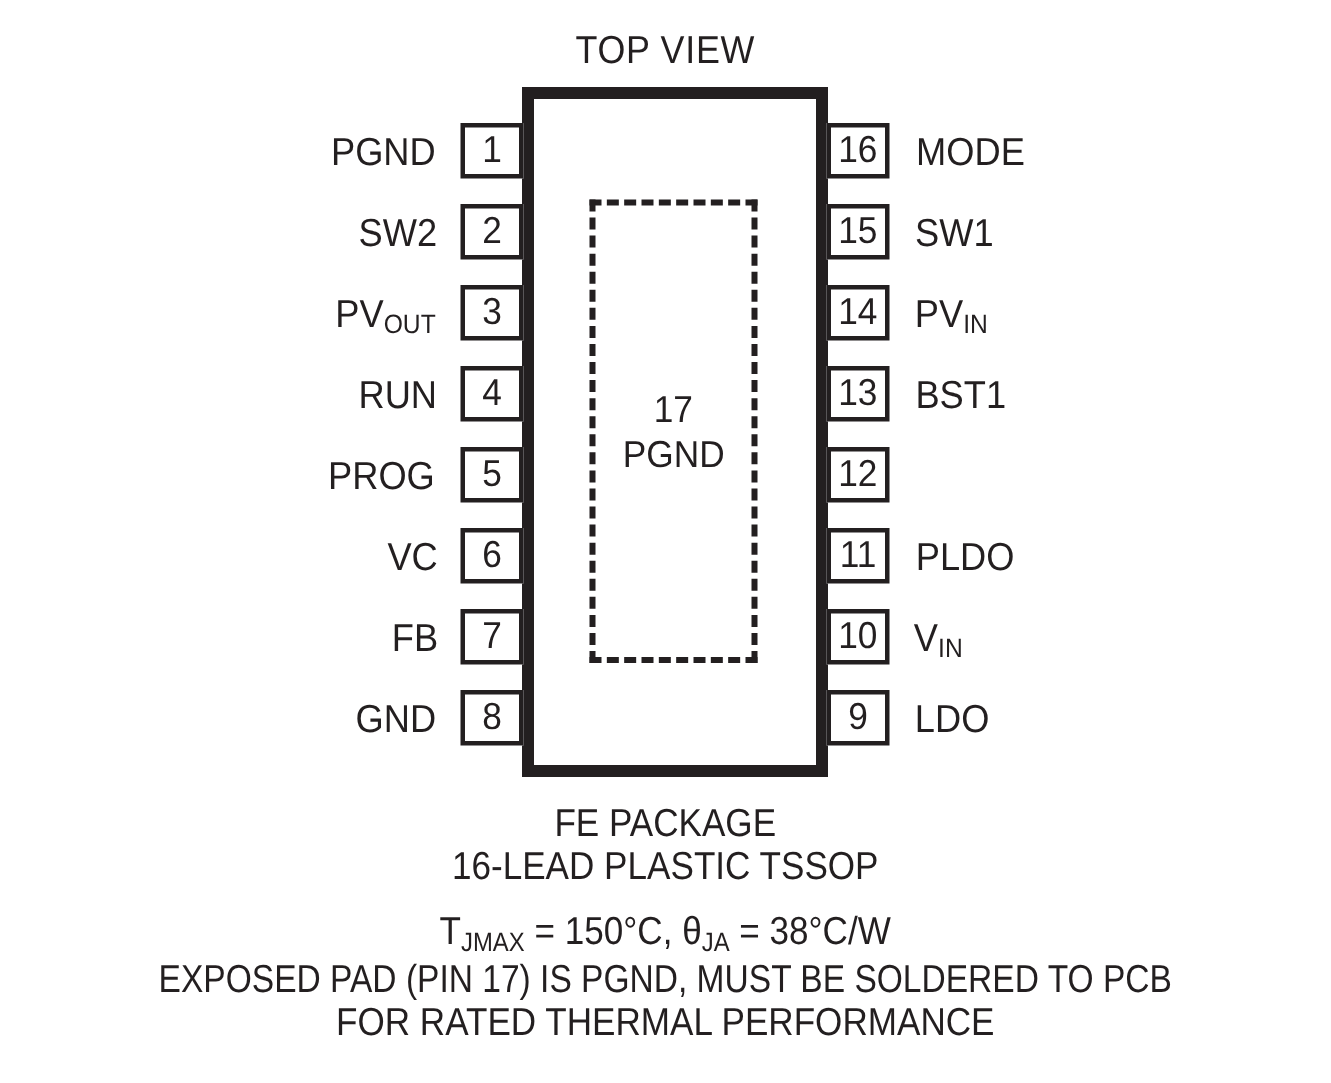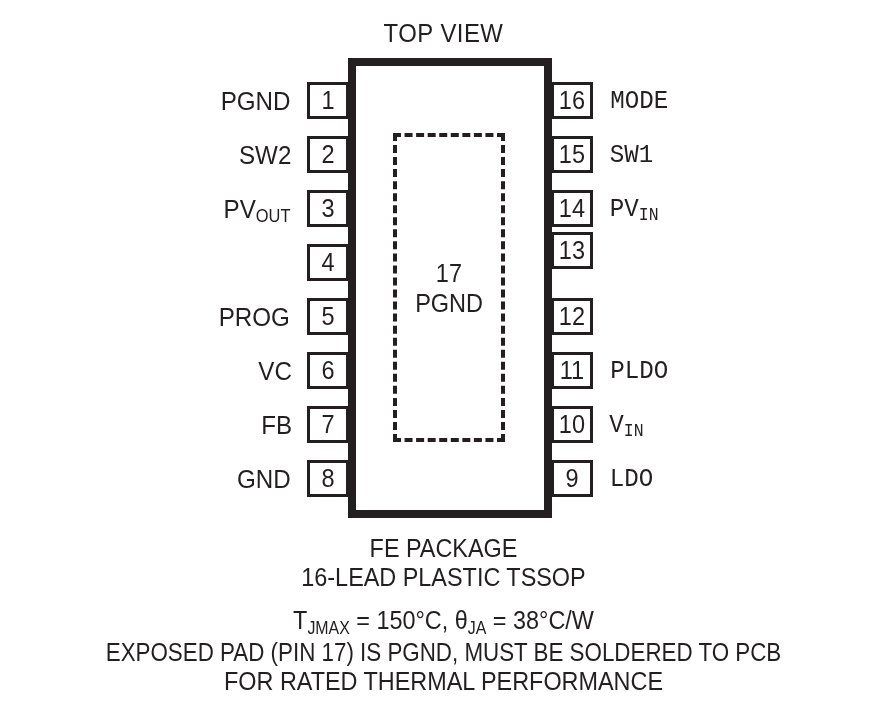--- a/index.html
+++ b/index.html
@@ -110,21 +110,20 @@
   .pin-label .lbl { transform: scaleX(0.93); display: block; }
   .pin-label.left {
     left: 60px;
     width: 233px;
     justify-content: flex-end;
   }
   .pin-label.right {
     left: 608px;
     width: 250px;
     justify-content: flex-start;
-    font-family: Liberation Mono, monospace;
   }
   .pin-label sub,
   .cap-line sub {
     font-size: 0.68em;
     vertical-align: baseline;
     position: relative;
     top: 0.27em;
     letter-spacing: 0;
   }
 
@@ -187,20 +186,23 @@
 
   <div class="pin-label left" style="top:82px">
       <span class="lbl">PGND</span>
     </div>
   <div class="pin-label left" style="top:136px">
       <span class="lbl">SW2</span>
     </div>
   <div class="pin-label left" style="top:190px">
       <span class="lbl"><span>PV</span><sub>OUT</sub></span>
     </div>
+  <div class="pin-label left" style="top:244px">
+      <span class="lbl">RUN</span>
+    </div>
   <div class="pin-label left" style="top:298px">
       <span class="lbl">PROG</span>
     </div>
   <div class="pin-label left" style="top:352px">
       <span class="lbl">VC</span>
     </div>
   <div class="pin-label left" style="top:460px">
       <span class="lbl">GND</span>
     </div>
   <div class="pin-label left" style="top:406px">
@@ -209,21 +211,21 @@
 
   <div class="pin-box right" style="top:82px">
       <span>16</span>
     </div>
   <div class="pin-box right" style="top:136px">
       <span>15</span>
     </div>
   <div class="pin-box right" style="top:190px">
       <span>14</span>
     </div>
-  <div class="pin-box right" style="top:232px">
+  <div class="pin-box right" style="top:244px">
       <span>13</span>
     </div>
   <div class="pin-box right" style="top:298px">
       <span>12</span>
     </div>
   <div class="pin-box right" style="top:352px">
       <span>11</span>
     </div>
   <div class="pin-box right" style="top:406px">
       <span>10</span>
@@ -233,20 +235,23 @@
     </div>
 
   <div class="pin-label right" style="top:82px">
       <span class="lbl">MODE</span>
     </div>
   <div class="pin-label right" style="top:136px">
       <span class="lbl">SW1</span>
     </div>
   <div class="pin-label right" style="top:190px">
       <span class="lbl"><span>PV</span><sub>IN</sub></span>
+    </div>
+  <div class="pin-label right" style="top:244px">
+      <span class="lbl">BST1</span>
     </div>
   <div class="pin-label right" style="top:406px">
       <span class="lbl"><span>V</span><sub>IN</sub></span>
     </div>
   <div class="pin-label right" style="top:352px">
       <span class="lbl">PLDO</span>
     </div>
   <div class="pin-label right" style="top:460px">
       <span class="lbl">LDO</span>
     </div>

